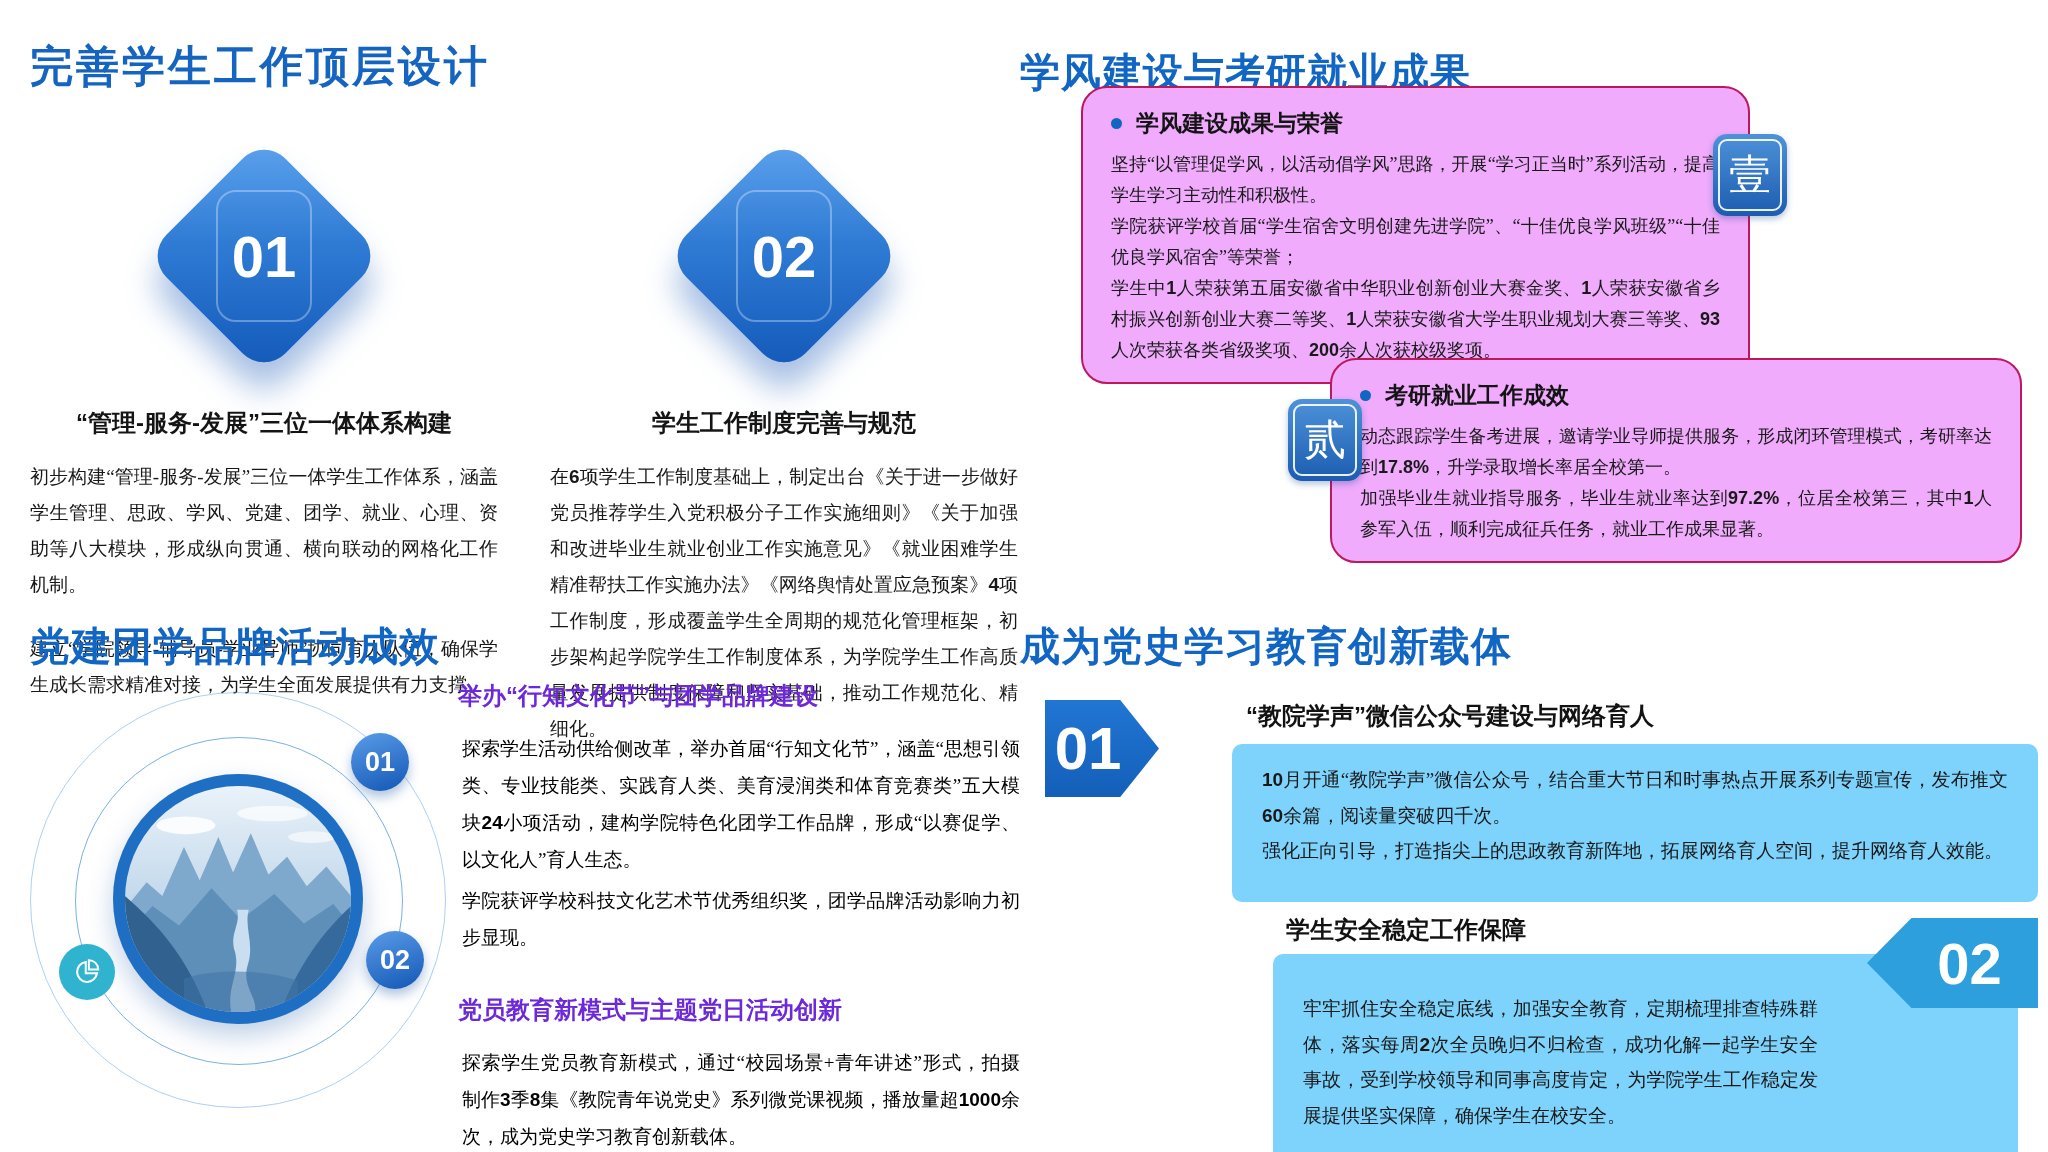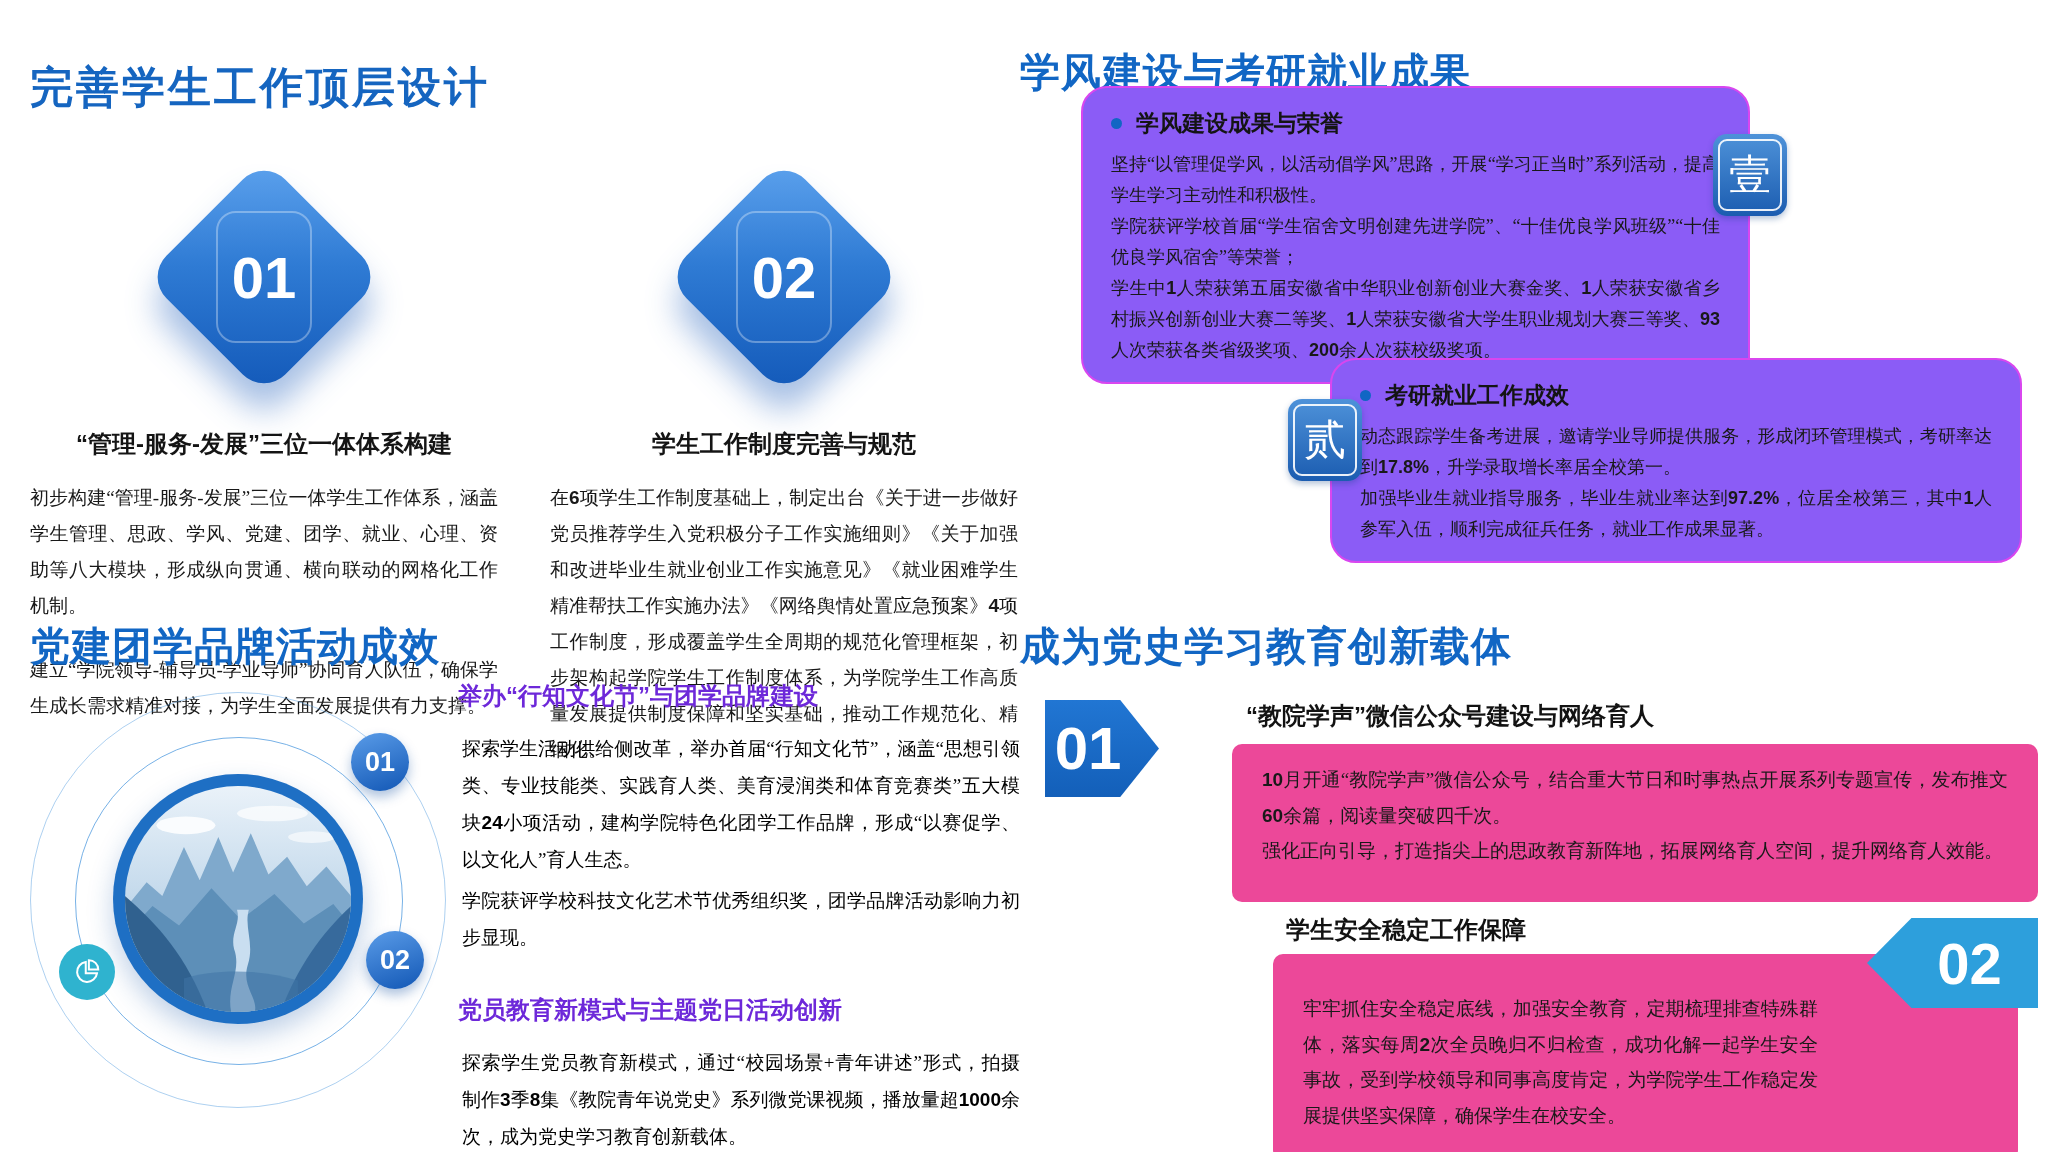--- a/index.html
+++ b/index.html
@@ -3,42 +3,42 @@
 <meta charset="utf-8">
 <style>
   html,body{margin:0;padding:0;background:#fff;}
   .canvas{position:relative;width:2048px;height:1152px;background:#fff;overflow:hidden;
           font-family:"Liberation Serif",serif;color:#1b1b1b;}
   .sans-title{font-family:"Liberation Sans",sans-serif;font-weight:bold;color:#1166c4;font-size:40px;letter-spacing:1px;}
   .serif-title{font-family:"Liberation Serif",serif;font-weight:bold;color:#1565c0;font-size:43px;letter-spacing:3px;}
   .autobold b{font-family:"Liberation Sans",sans-serif;font-weight:bold;}
 
   
-  .q-tl{position:absolute;left:30px;top:30px;width:990px;}
+  .q-tl{position:absolute;left:30px;top:9px;width:990px;}
   .q-tr{position:absolute;left:1020px;top:18px;width:1028px;height:560px;}
   .q-bl{position:absolute;left:30px;top:592px;width:990px;height:560px;}
   .q-br{position:absolute;left:1020px;top:592px;width:1028px;height:560px;}
 
   
   .tl-cols{display:flex;gap:52px;margin-top:10px;}
   .tl-col{width:468px;}
   .dshadow{height:262px;display:flex;align-items:center;justify-content:center;
            filter:drop-shadow(0 26px 16px rgba(21,88,184,.38));}
   .diamond{width:168px;height:168px;border-radius:30px;transform:rotate(45deg);
            background:linear-gradient(135deg,#5ea3ee 0%,#2f7bd4 45%,#1258b8 100%);
            display:flex;align-items:center;justify-content:center;}
   .diamond-inner{transform:rotate(-45deg);width:92px;height:128px;border:2px solid rgba(255,255,255,.32);
            border-radius:20px;display:flex;align-items:center;justify-content:center;}
   .diamond-num{color:#fff;font-family:"Liberation Sans",sans-serif;font-weight:bold;font-size:58px;}
   .tl-heading{font-family:"Liberation Sans",sans-serif;font-weight:bold;font-size:24px;color:#141414;
            text-align:center;margin:20px 0 20px;}
   .tl-para{font-size:19px;line-height:1.9;text-align:justify;margin:0 0 28px;color:#181818;}
 
   
-  .tr-box{position:absolute;border:2px solid #d946ef;border-radius:26px;background:#8b5cf6;
+  .tr-box{position:absolute;border:2px solid #be185d;border-radius:26px;background:#f0abfc;
           padding:16px 28px;box-sizing:border-box;}
   .box1{left:61px;top:68px;width:669px;min-height:250px;}
   .box2{left:310px;top:340px;width:692px;min-height:190px;}
   .bullet-head{display:flex;align-items:center;gap:14px;font-family:"Liberation Sans",sans-serif;
           font-weight:bold;font-size:23px;color:#141414;margin:4px 0 10px;}
   .dot{width:11px;height:11px;border-radius:50%;background:#1166c4;flex:0 0 auto;}
   .box-para{font-size:18px;line-height:1.72;text-align:justify;margin:0;color:#191919;}
   .seal{position:absolute;width:74px;height:82px;border-radius:14px;
         background:linear-gradient(180deg,#4e92d9,#1b5cb0);display:flex;align-items:center;justify-content:center;
         color:#fff;font-size:42px;font-family:"Liberation Serif",serif;box-shadow:0 3px 6px rgba(10,60,130,.3);}
@@ -74,21 +74,21 @@
         clip-path:polygon(0 0,66% 0,100% 50%,66% 100%,0 100%);
         display:flex;align-items:center;justify-content:center;padding-right:28px;box-sizing:border-box;
         color:#fff;font-family:"Liberation Sans",sans-serif;font-weight:bold;font-size:60px;}
   .arrow-badge-left{position:absolute;left:847px;top:326px;width:171px;height:90px;
         background:#2d9fdc;clip-path:polygon(0 50%,26% 0,100% 0,100% 100%,26% 100%);
         display:flex;align-items:center;justify-content:center;padding-left:34px;box-sizing:border-box;
         color:#fff;font-family:"Liberation Sans",sans-serif;font-weight:bold;font-size:58px;}
   .br-head{position:absolute;font-family:"Liberation Sans",sans-serif;font-weight:bold;font-size:24px;color:#121212;}
   .br-head1{left:226px;top:108px;}
   .br-head2{left:266px;top:322px;}
-  .gray-box{position:absolute;background:#ec4899;border-radius:10px;box-sizing:border-box;}
+  .gray-box{position:absolute;background:#7dd3fc;border-radius:10px;box-sizing:border-box;}
   .gbox1{left:212px;top:152px;width:806px;min-height:158px;padding:18px 30px;}
   .gbox2{left:253px;top:362px;width:745px;min-height:152px;padding:37px 200px 26px 30px;}
   .br-para{font-size:19px;line-height:1.88;text-align:justify;margin:0;color:#191919;}
 </style>
 </head>
 <body>
 
 <div class="canvas">
 
   <section class="q-tl">

